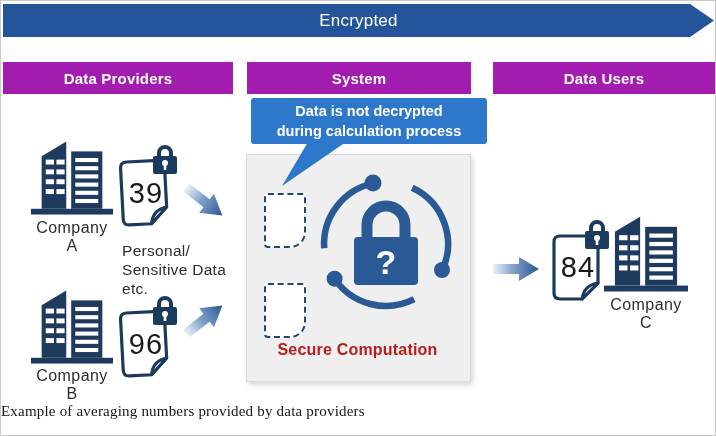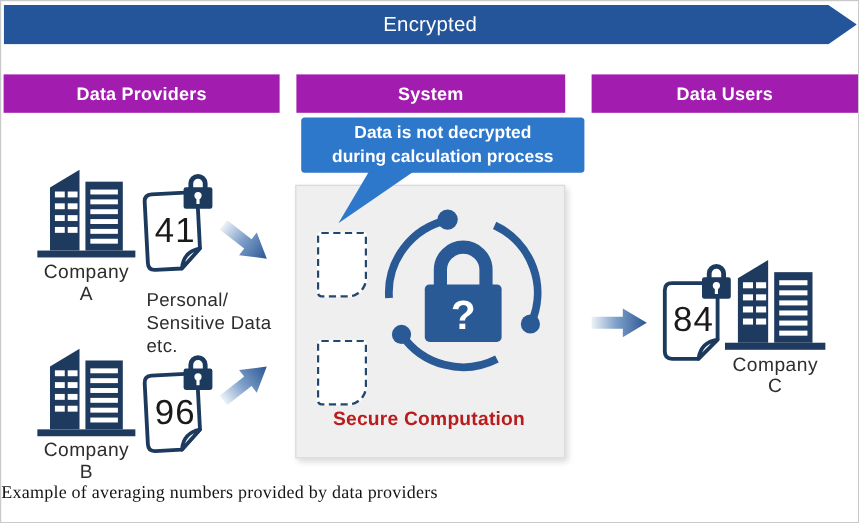--- a/index.html
+++ b/index.html
@@ -127,21 +127,21 @@
   </svg>
   <div class="abs complbl" style="left:21px;top:218px;width:100px;">
     <div>Company</div>
     <div>A</div>
   </div>
 
   <svg class="abs" style="left:117px;top:157px;transform:rotate(-3deg);" width="56" height="74" viewBox="0 0 56 74">
     <path d="M 10,3 H 42 Q 48,3 48,9 V 50 L 32,66 H 10 Q 4,66 4,60 V 9 Q 4,3 10,3 Z" fill="#ffffff" stroke="#1C3A5E" stroke-width="3.2" stroke-linejoin="round"></path>
     <path d="M 48,50 L 32,66 Q 34,52 48,50 Z" fill="#ffffff" stroke="#1C3A5E" stroke-width="3" stroke-linejoin="round"></path>
   </svg>
-  <div class="abs docnum" style="left:119px;top:176px;">41</div>
+  <div class="abs docnum" style="left:119px;top:176px;">39</div>
   <svg class="abs" style="left:149px;top:141px;" width="30" height="34" viewBox="0 0 30 34">
     <path d="M 9,16 V 11 A 6,6 0 0 1 21,11 V 16" fill="none" stroke="#1C3A5E" stroke-width="4"></path>
     <rect x="3" y="14" width="24" height="18" rx="2" fill="#1C3A5E"></rect>
     <circle cx="15" cy="21" r="3" fill="#ffffff"></circle>
     <rect x="13.7" y="22.5" width="2.6" height="5.5" fill="#ffffff"></rect>
   </svg>
 
   <svg class="abs" style="left:180px;top:186px;transform:rotate(38deg);" width="48" height="30" viewBox="0 0 48 30">
     <polygon points="0,10 26,10 26,3 46,15 26,27 26,20 0,20" fill="url(#agrad)"></polygon>
   </svg>

